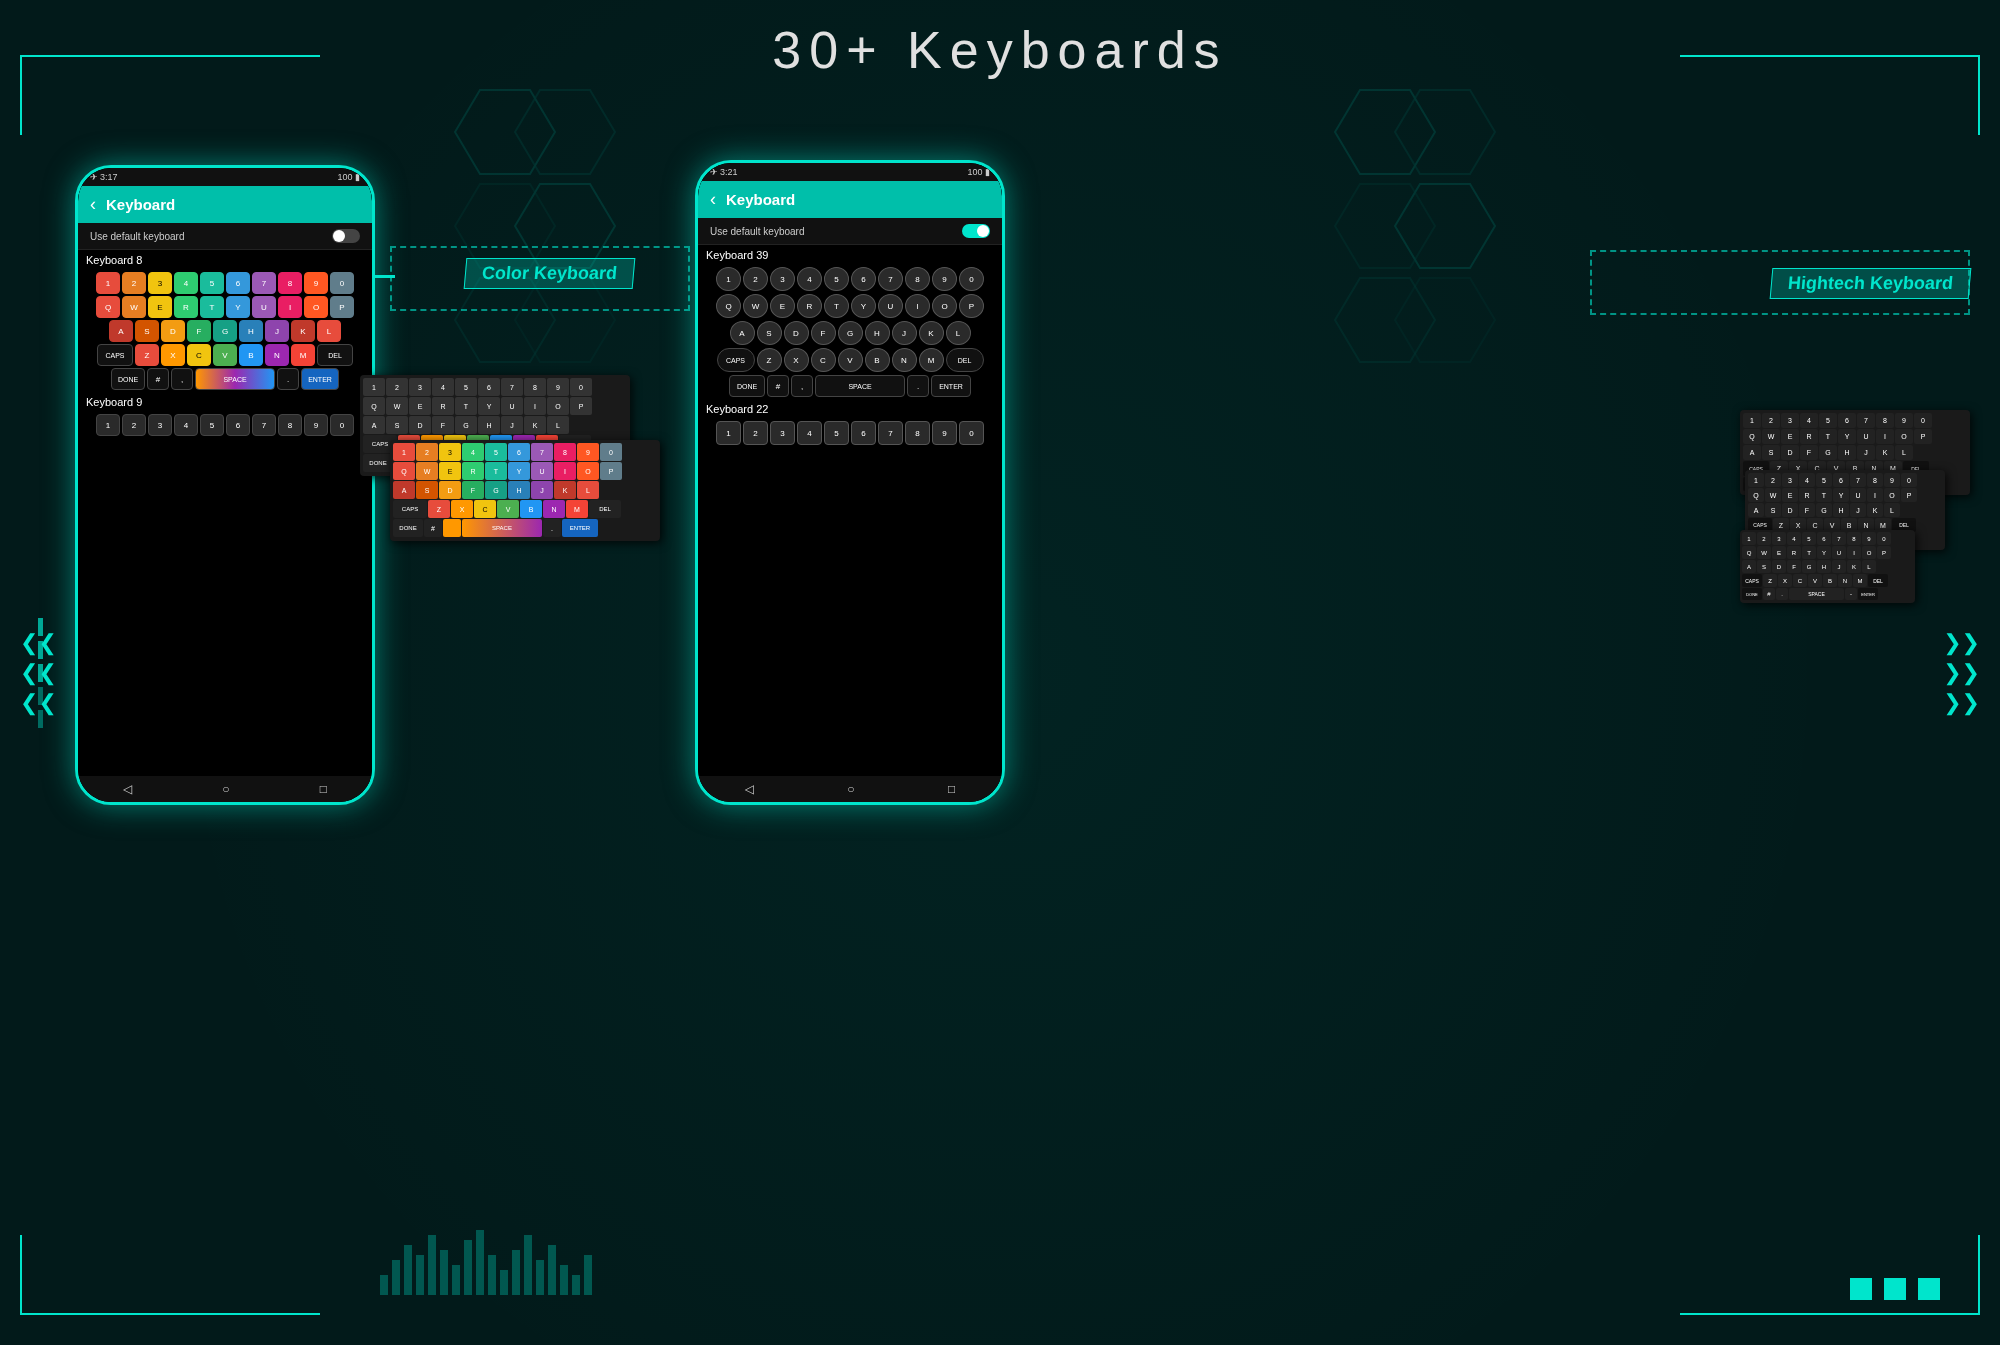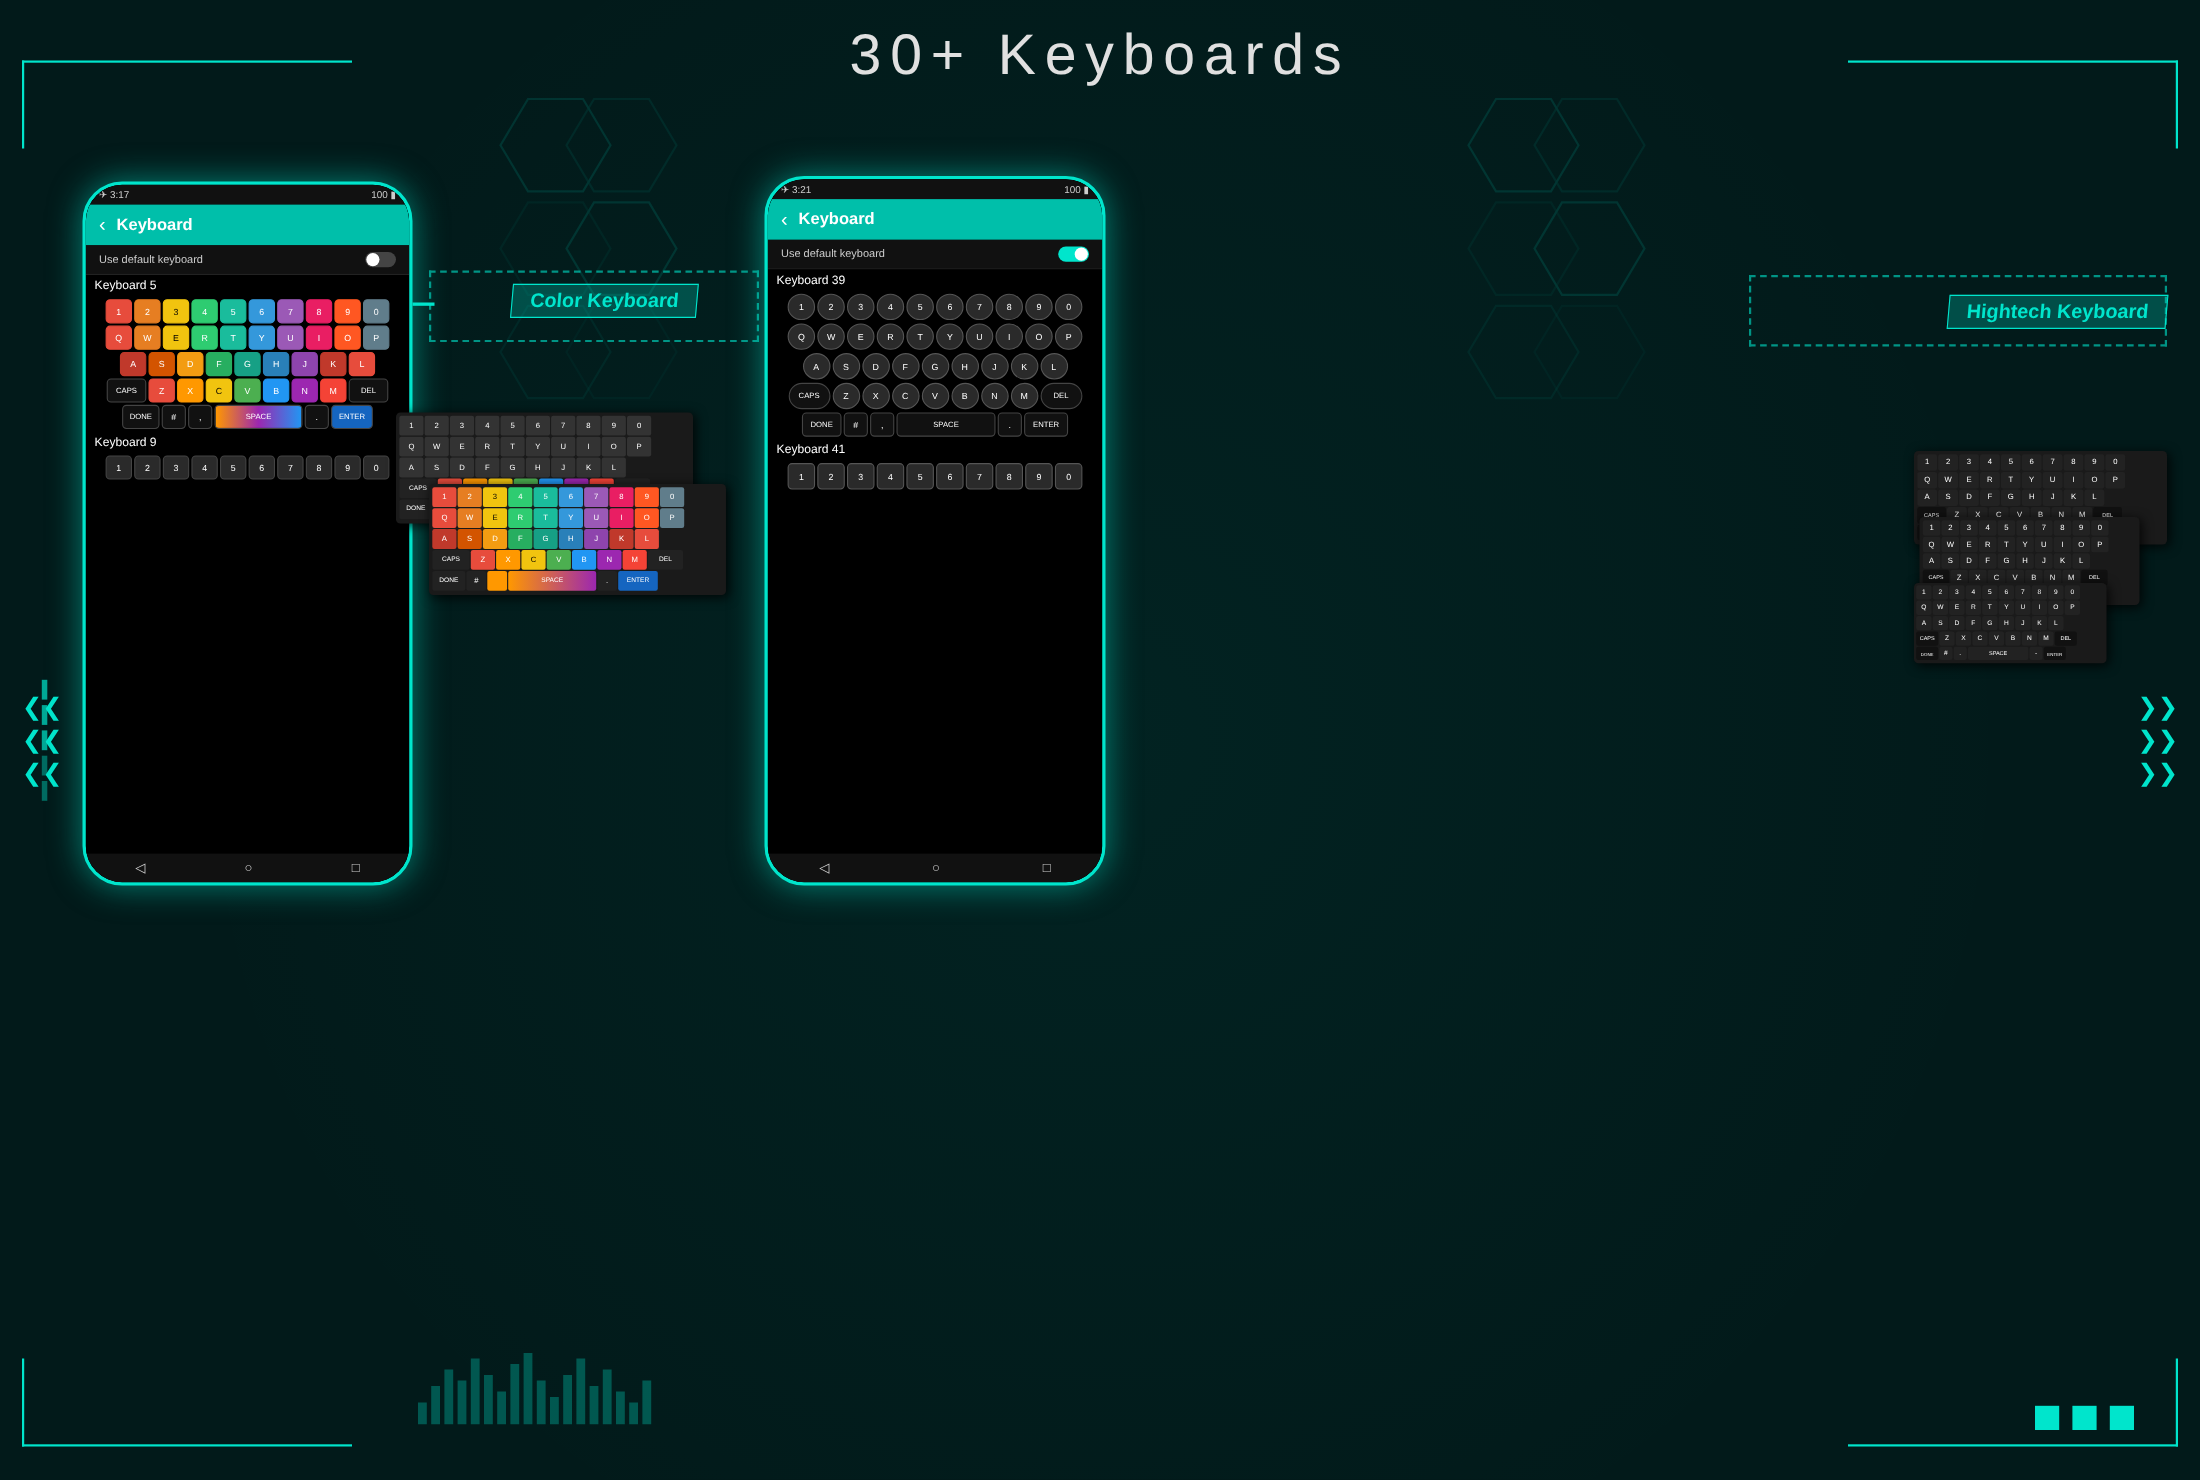--- a/index.html
+++ b/index.html
@@ -310,21 +310,21 @@
     </div>
 
     <div class="default-kb-row">
       <span>Use default keyboard</span>
       <div class="toggle"></div>
     </div>
 
     <div style="flex:1;overflow:hidden;background:#000;">
 
       <div style="color:white;font-size:11px;padding:4px 8px;background:#000;">
-        <span>Keyboard 5</span>
+        <span>Keyboard 8</span>
       </div>
 
       <div style="background:#000;padding:2px 4px;">
 
         <div class="kb-row" style="margin-bottom:2px;">
           <div class="kb-key" style="width:24px;height:22px;background:#e74c3c;border-color:#e74c3c;">1</div>
           <div class="kb-key" style="width:24px;height:22px;background:#e67e22;border-color:#e67e22;">2</div>
           <div class="kb-key" style="width:24px;height:22px;background:#f1c40f;border-color:#f1c40f;color:#000;">3</div>
           <div class="kb-key" style="width:24px;height:22px;background:#2ecc71;border-color:#2ecc71;">4</div>
           <div class="kb-key" style="width:24px;height:22px;background:#1abc9c;border-color:#1abc9c;">5</div>
@@ -606,21 +606,21 @@
           <div class="kb-key dark-key" style="width:36px;height:22px;border-radius:4px;font-size:7px;">DONE</div>
           <div class="kb-key dark-key" style="width:22px;height:22px;">#</div>
           <div class="kb-key dark-key" style="width:22px;height:22px;">,</div>
           <div class="kb-key dark-key" style="width:90px;height:22px;font-size:7px;">SPACE</div>
           <div class="kb-key dark-key" style="width:22px;height:22px;">.</div>
           <div class="kb-key dark-key" style="width:40px;height:22px;font-size:7px;">ENTER</div>
         </div>
       </div>
 
       <div style="color:white;font-size:11px;padding:4px 8px;background:#000;">
-        <span>Keyboard 41</span>
+        <span>Keyboard 22</span>
       </div>
 
       <div class="kb-row" style="background:#000;padding:2px 6px;margin-bottom:2px;">
         <div class="kb-key" style="width:25px;height:24px;border-color:#555;">1</div>
         <div class="kb-key" style="width:25px;height:24px;border-color:#555;">2</div>
         <div class="kb-key" style="width:25px;height:24px;border-color:#555;">3</div>
         <div class="kb-key" style="width:25px;height:24px;border-color:#555;">4</div>
         <div class="kb-key" style="width:25px;height:24px;border-color:#555;">5</div>
         <div class="kb-key" style="width:25px;height:24px;border-color:#555;">6</div>
         <div class="kb-key" style="width:25px;height:24px;border-color:#555;">7</div>

